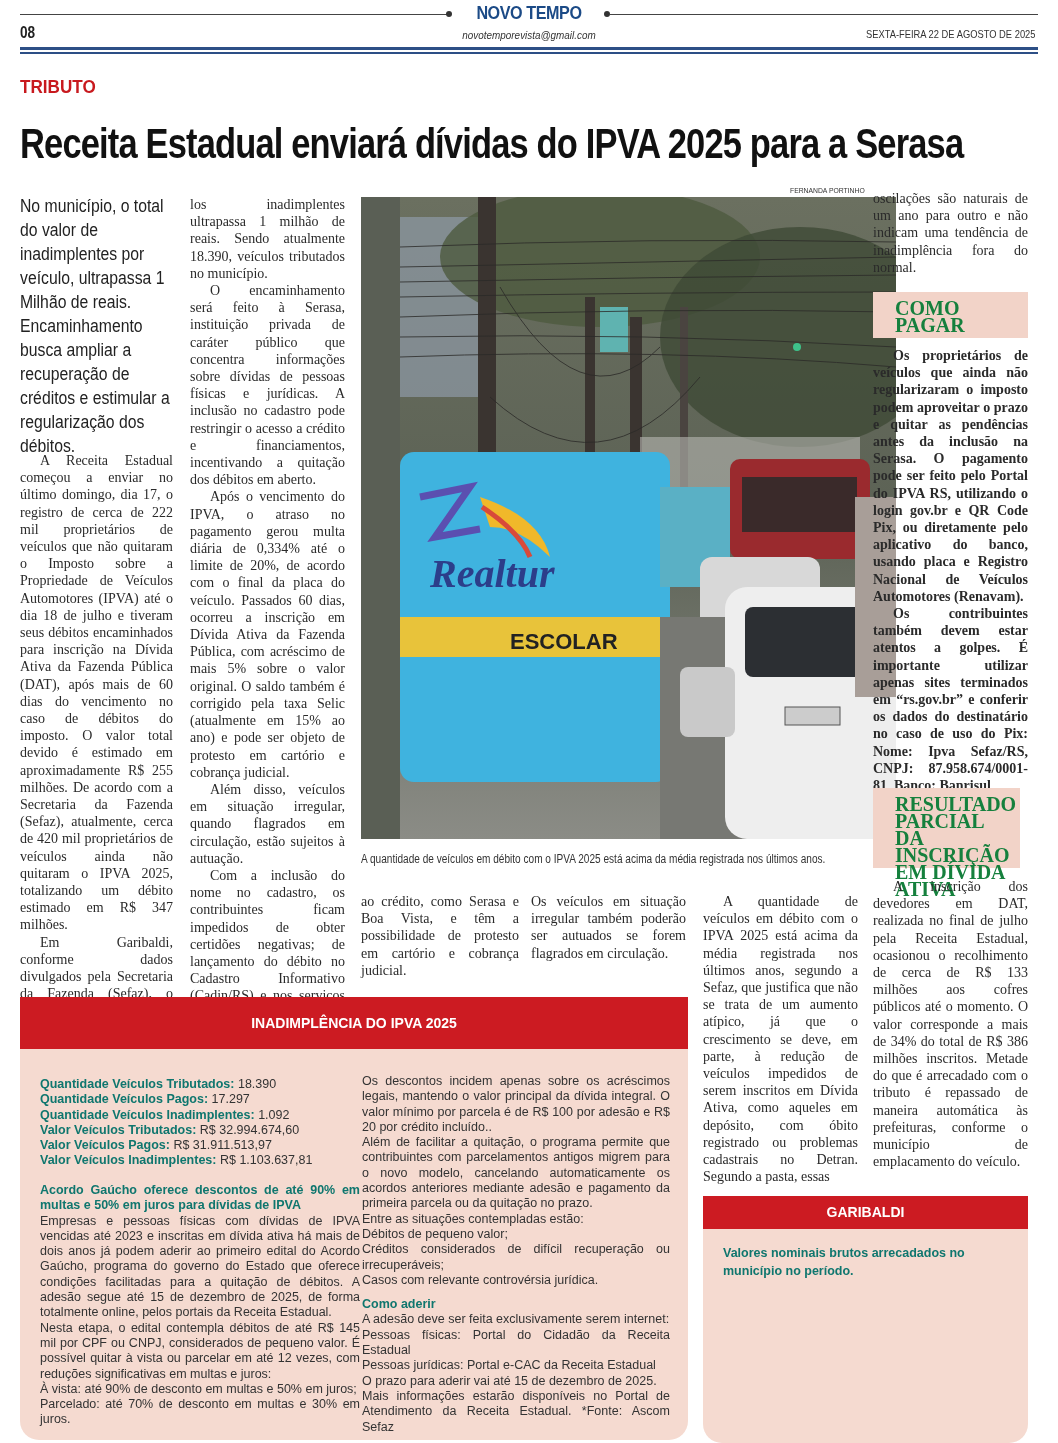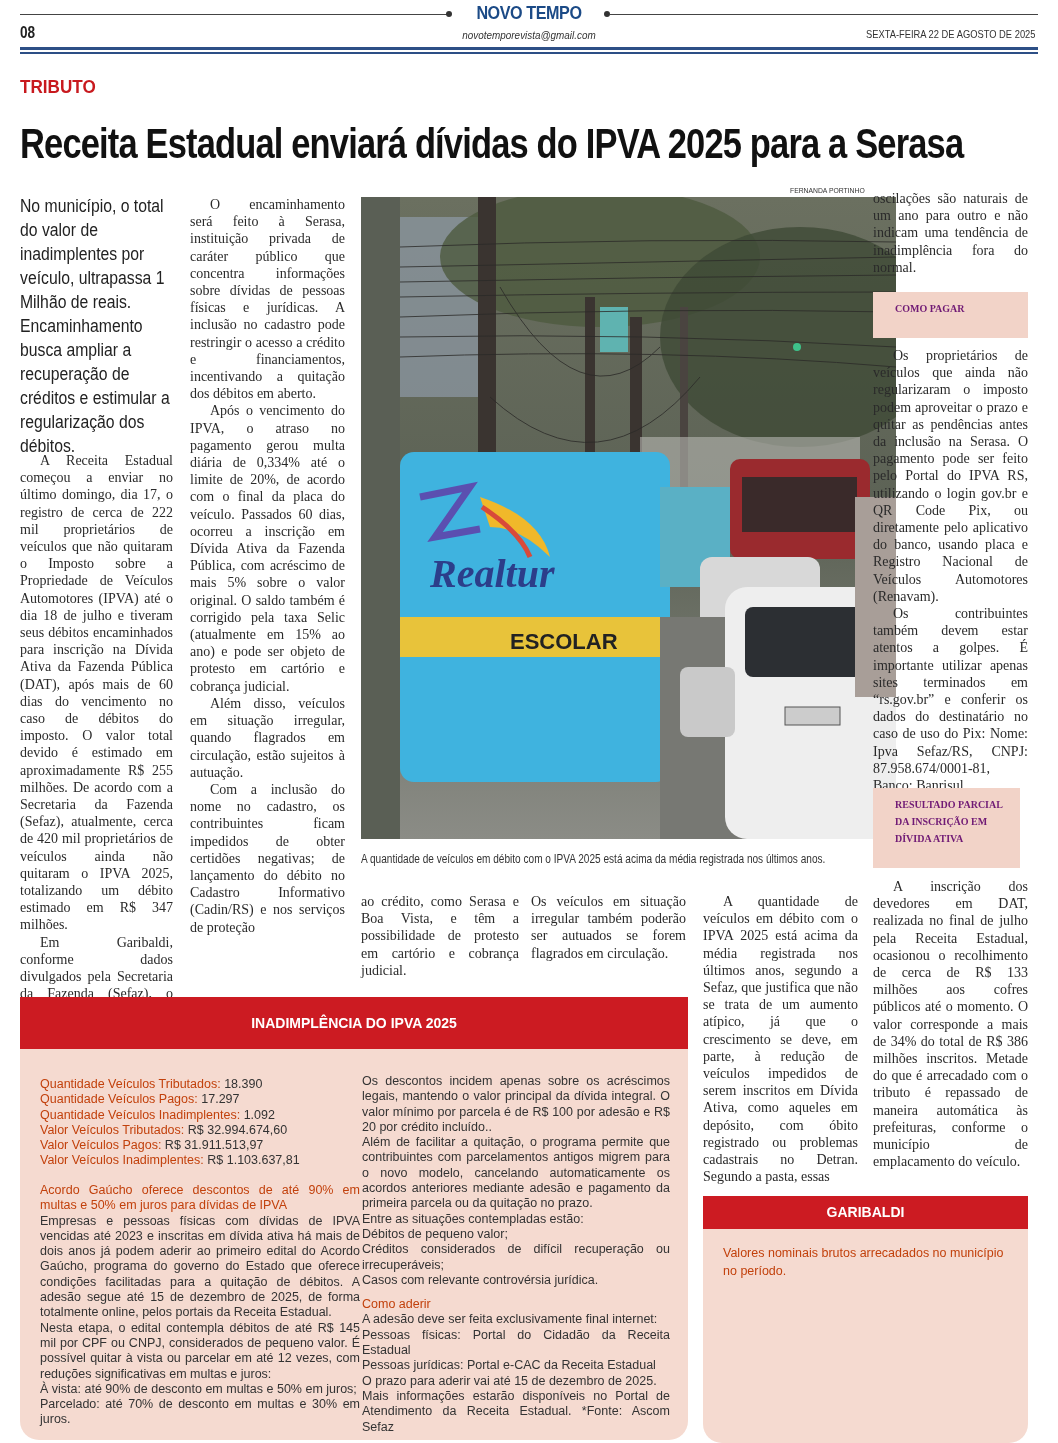--- a/index.html
+++ b/index.html
@@ -25,28 +25,28 @@
 
   .col{position:absolute;font-size:14px;line-height:17.2px;text-align:justify;color:#2a2a2a;}
   .col p{margin:0;text-indent:20px;}
   .col p.noind{text-indent:0;}
 
   
   .credit{position:absolute;top:186px;left:790px;font-size:8px;color:#333;transform:scaleX(0.85);transform-origin:left;}
   .photo{position:absolute;top:197px;left:361px;width:496px;height:642px;overflow:hidden;background:#5a5f55;padding-left:39px;}
   .caption{position:absolute;top:852px;left:361px;font-size:12px;color:#333;transform:scaleX(0.84);transform-origin:left;white-space:nowrap;}
 
-  .subhead-box{position:absolute;left:873px;width:155px;background:#f2d3c8;font-size:10px;line-height:17px;font-weight:bold;color:#701a75;padding:8px 16px 8px 22px;box-sizing:border-box;}
+  .subhead-box{position:absolute;left:873px;width:155px;background:#f2d3c8;font-size:20px;line-height:17px;font-weight:bold;color:#15803d;padding:8px 16px 8px 22px;box-sizing:border-box;}
 
   
   .box{position:absolute;background:#f5dad0;border-radius:19px;}
   .box-head{position:absolute;left:0;top:0;width:100%;background:#cc1b22;color:#fff;font-weight:bold;text-align:center;}
   .box-text{position:absolute;font-size:12.5px;line-height:15.3px;color:#333;text-align:justify;}
   .box-text p{margin:0;}
-  .b{font-weight:normal;color:#c2410c;}
+  .b{font-weight:bold;color:#0f766e;}
 </style>
 </head>
 <body>
 
 <div class="mast-line" style="left:20px;width:428px;"></div>
 <div class="mast-dot" style="left:446px;"></div>
 <div class="mast-title sans">NOVO TEMPO</div>
 <div class="mast-dot" style="left:604px;"></div>
 <div class="mast-line" style="left:610px;width:428px;"></div>
 <div class="mast-email sans">novotemporevista@gmail.com</div>
@@ -61,20 +61,21 @@
 <div class="lede sans">
     <div class="lede-inner">No município, o total do valor de inadimplentes por veículo, ultrapassa 1 Milhão de reais. Encaminhamento busca ampliar a recuperação de créditos e estimular a regularização dos débitos.</div>
   </div>
 
 <div class="col serif" style="left:20px;top:452px;width:153px;">
   <p>A Receita Estadual começou a enviar no último domingo, dia 17, o registro de cerca de 222 mil proprietários de veículos que não quitaram o Imposto sobre a Propriedade de Veículos Automotores (IPVA) até o dia 18 de julho e tiveram seus débitos encaminhados para inscrição na Dívida Ativa da Fazenda Pública (DAT), após mais de 60 dias do vencimento no caso de débitos do imposto. O valor total devido é estimado em aproximadamente R$ 255 milhões. De acordo com a Secretaria da Fazenda (Sefaz), atualmente, cerca de 420 mil proprietários de veículos ainda não quitaram o IPVA 2025, totalizando um débito estimado em R$ 347 milhões.</p>
   <p>Em Garibaldi, conforme dados divulgados pela Secretaria da Fazenda (Sefaz), o valor por veícu-</p>
 </div>
 
 <div class="col serif" style="left:190px;top:196px;width:155px;">
+  <p class="noind">los inadimplentes ultrapassa 1 milhão de reais. Sendo atualmente 18.390, veículos tributados no município.</p>
   <p>O encaminhamento será feito à Serasa, instituição privada de caráter público que concentra informações sobre dívidas de pessoas físicas e jurídicas. A inclusão no cadastro pode restringir o acesso a crédito e financiamentos, incentivando a quitação dos débitos em aberto.</p>
   <p>Após o vencimento do IPVA, o atraso no pagamento gerou multa diária de 0,334% até o limite de 20%, de acordo com o final da placa do veículo. Passados 60 dias, ocorreu a inscrição em Dívida Ativa da Fazenda Pública, com acréscimo de mais 5% sobre o valor original. O saldo também é corrigido pela taxa Selic (atualmente em 15% ao ano) e pode ser objeto de protesto em cartório e cobrança judicial.</p>
   <p>Além disso, veículos em situação irregular, quando flagrados em circulação, estão sujeitos à autuação.</p>
   <p>Com a inclusão do nome no cadastro, os contribuintes ficam impedidos de obter certidões negativas; de lançamento do débito no Cadastro Informativo (Cadin/RS) e nos serviços de proteção</p>
 </div>
 
 <div class="credit sans">FERNANDA PORTINHO</div>
 <div class="photo">
   <svg width="496" height="642" viewBox="0 0 496 642">
     <defs>
@@ -134,21 +135,21 @@
   <p class="noind">Os veículos em situação irregular também poderão ser autuados se forem flagrados em circulação.</p>
 </div>
 <div class="col serif" style="left:703px;top:893px;width:155px;">
   <p>A quantidade de veículos em débito com o IPVA 2025 está acima da média registrada nos últimos anos, segundo a Sefaz, que justifica que não se trata de um aumento atípico, já que o crescimento se deve, em parte, à redução de veículos impedidos de serem inscritos em Dívida Ativa, como aqueles em depósito, com óbito registrado ou problemas cadastrais no Detran. Segundo a pasta, essas</p>
 </div>
 
 <div class="col serif" style="left:873px;top:190px;width:155px;">
   <p class="noind">oscilações são naturais de um ano para outro e não indicam uma tendência de inadimplência fora do normal.</p>
 </div>
 <div class="subhead-box serif" style="top:292px;height:46px;width:155px;">COMO PAGAR</div>
-<div class="col serif" style="left:873px;top:347px;width:155px;">
+<div class="col serif" style="left:873px;top:347px;width:155px;font-weight:bold;">
   <p>Os proprietários de veículos que ainda não regularizaram o imposto podem aproveitar o prazo e quitar as pendências antes da inclusão na Serasa. O pagamento pode ser feito pelo Portal do IPVA RS, utilizando o login gov.br e QR Code Pix, ou diretamente pelo aplicativo do banco, usando placa e Registro Nacional de Veículos Automotores (Renavam).</p>
   <p>Os contribuintes também devem estar atentos a golpes. É importante utilizar apenas sites terminados em “rs.gov.br” e conferir os dados do destinatário no caso de uso do Pix: Nome: Ipva Sefaz/RS, CNPJ: 87.958.674/0001-81, Banco: Banrisul</p>
 </div>
 <div class="subhead-box serif" style="top:788px;height:80px;width:147px;padding-right:4px;">RESULTADO PARCIAL DA INSCRIÇÃO EM DÍVIDA ATIVA</div>
 <div class="col serif" style="left:873px;top:878px;width:155px;">
   <p>A inscrição dos devedores em DAT, realizada no final de julho pela Receita Estadual, ocasionou o recolhimento de cerca de R$ 133 milhões aos cofres públicos até o momento. O valor corresponde a mais de 34% do total de R$ 386 milhões inscritos. Metade do que é arrecadado com o tributo é repassado de maneira automática às prefeituras, conforme o município de emplacamento do veículo.</p>
 </div>
 
 <div class="box sans" style="left:20px;top:997px;width:668px;height:443px;">
   <div class="box-head" style="height:52px;line-height:52px;font-size:14px;">INADIMPLÊNCIA DO IPVA 2025</div>
@@ -171,21 +172,21 @@
   </div>
   <div class="box-text" style="left:342px;top:77px;width:308px;">
     <p>Os descontos incidem apenas sobre os acréscimos legais, mantendo o valor principal da dívida integral. O valor mínimo por parcela é de R$ 100 por adesão e R$ 20 por crédito incluído..</p>
     <p>Além de facilitar a quitação, o programa permite que contribuintes com parcelamentos antigos migrem para o novo modelo, cancelando automaticamente os acordos anteriores mediante adesão e pagamento da primeira parcela ou da quitação no prazo.</p>
     <p>Entre as situações contempladas estão:</p>
     <p>Débitos de pequeno valor;</p>
     <p>Créditos considerados de difícil recuperação ou irrecuperáveis;</p>
     <p>Casos com relevante controvérsia jurídica.</p>
     <p style="height:9px"></p>
     <p class="b">Como aderir</p>
-    <p>A adesão deve ser feita exclusivamente final internet:</p>
+    <p>A adesão deve ser feita exclusivamente serem internet:</p>
     <p>Pessoas físicas: Portal do Cidadão da Receita Estadual</p>
     <p>Pessoas jurídicas: Portal e-CAC da Receita Estadual</p>
     <p>O prazo para aderir vai até 15 de dezembro de 2025.</p>
     <p>Mais informações estarão disponíveis no Portal de Atendimento da Receita Estadual. *Fonte: Ascom Sefaz</p>
   </div>
 </div>
 
 <div class="box sans" style="left:703px;top:1196px;width:325px;height:247px;">
   <div class="box-head" style="height:33px;line-height:33px;font-size:14px;">GARIBALDI</div>
   <div class="box-text" style="left:20px;top:48px;width:290px;text-align:left;line-height:18px;">

